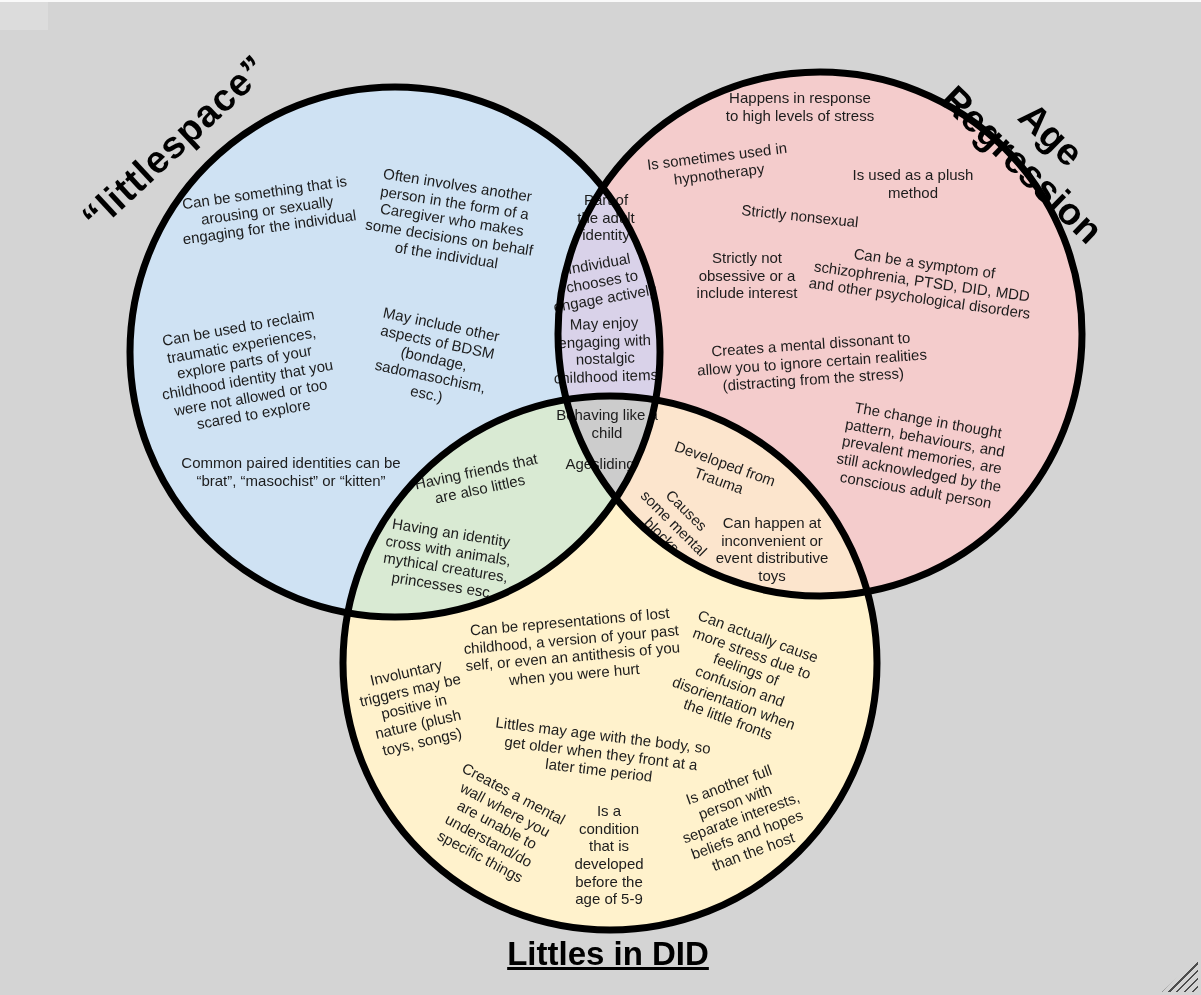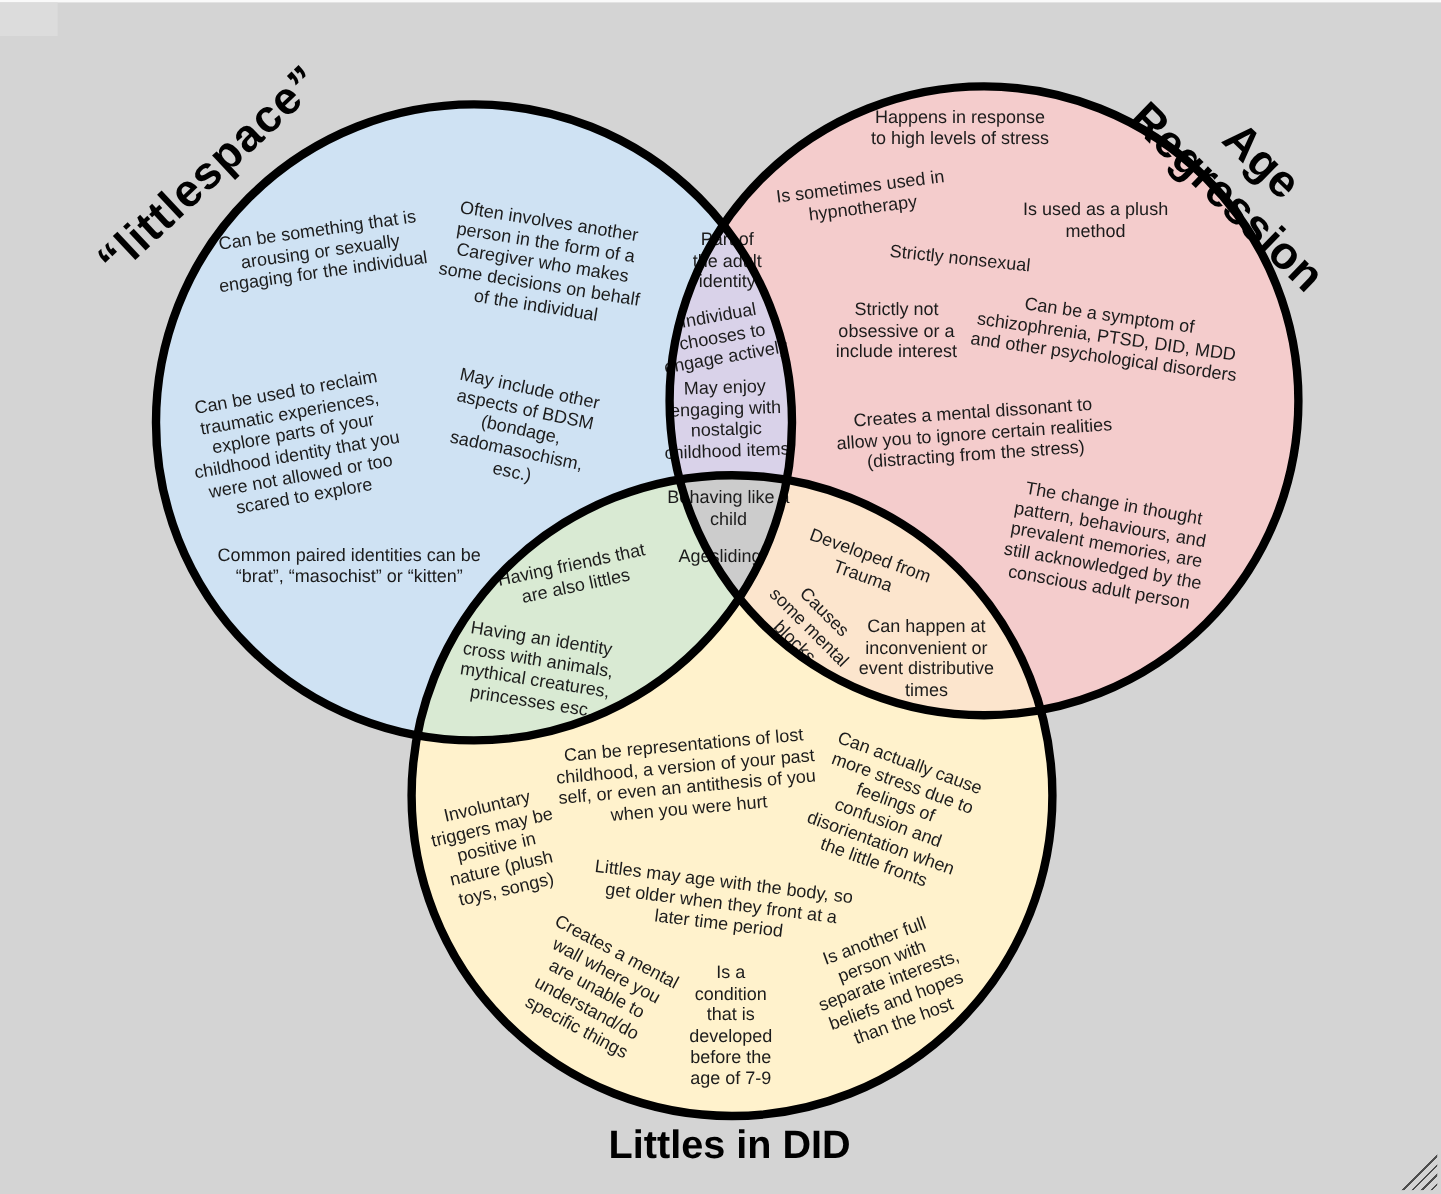--- a/index.html
+++ b/index.html
@@ -28,21 +28,21 @@
     transform:translate(-50%,-50%) rotate(var(--r,0deg));
     white-space:pre-line;
     text-align:center;
     width:max-content;
     font-weight:700;
     color:#000;
     z-index:2;
   }
   .title-littlespace{font-size:38px;letter-spacing:1px;}
   .title-age{font-size:38px;line-height:1.1;}
-  .title-did{font-size:33px;}
+  .title-did{font-size:33px;text-decoration:underline;}
   .resize-grip{
     position:absolute;right:3px;bottom:3px;width:36px;height:34px;z-index:5;
     background:repeating-linear-gradient(135deg,#4d4d4d 0 1.7px,rgba(0,0,0,0) 1.7px 5.6px);
     clip-path:polygon(100% 0,100% 100%,0 100%);
     cursor:nwse-resize;
   }
 </style>
 </head>
 <body>
 
@@ -142,21 +142,21 @@
 princesses esc.</div>
 
   <div class="note" style="left:722px;top:472px;--r:20deg">Developed from
 Trauma</div>
   <div class="note" style="left:674px;top:523px;--r:45deg">Causes
 some mental
 blocks</div>
   <div class="note" style="left:772px;top:549px;--r:0deg">Can happen at
 inconvenient or
 event distributive
-times</div>
+toys</div>
 
   <div class="note" style="left:572px;top:648px;--r:-5deg">Can be representations of lost
 childhood, a version of your past
 self, or even an antithesis of you
 when you were hurt</div>
   <div class="note" style="left:414px;top:707px;--r:-13deg">Involuntary
 triggers may be
 positive in
 nature (plush
 toys, songs)</div>
@@ -172,21 +172,21 @@
   <div class="note" style="left:497px;top:825px;--r:28deg">Creates a mental
 wall where you
 are unable to
 understand/do
 specific things</div>
   <div class="note" style="left:609px;top:855px;--r:0deg">Is a
 condition
 that is
 developed
 before the
-age of 7-9</div>
+age of 5-9</div>
   <div class="note" style="left:741px;top:818px;--r:-20deg">Is another full
 person with
 separate interests,
 beliefs and hopes
 than the host</div>
 
   <svg class="layer outlines" width="1201" height="995" viewBox="0 0 1201 995" style="z-index:3">
     <circle cx="395" cy="352" r="265" fill="none" stroke-width="7" stroke="#000000"></circle>
     <circle cx="820" cy="334" r="262" fill="none" stroke-width="7" stroke="#000000"></circle>
     <circle cx="610" cy="663" r="267" fill="none" stroke-width="7" stroke="#000000"></circle>

